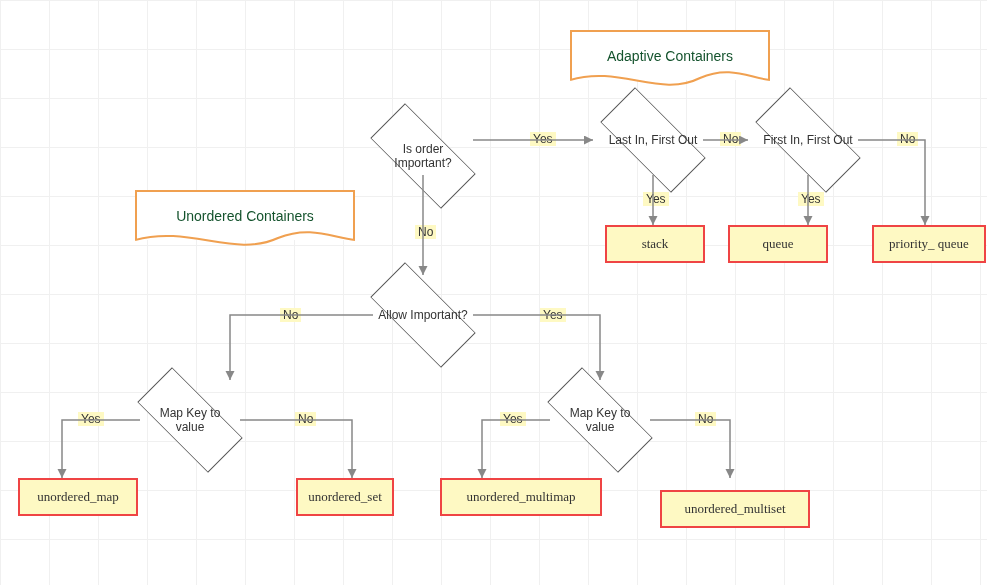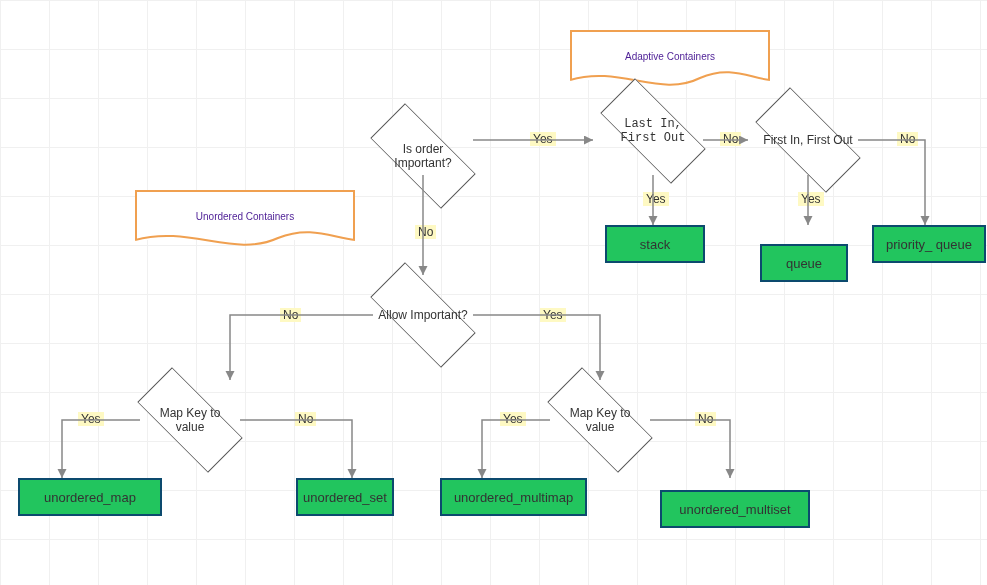--- a/index.html
+++ b/index.html
@@ -41,45 +41,46 @@
     align-items: center;
     justify-content: center;
     text-align: center;
     font-size: 12px;
     color: #333;
     line-height: 1.2;
     padding: 4px;
   }
   .term {
     position: absolute;
-    border: 2px solid #0c4a6e;
-    background: #22c55e;
+    border: 2px solid #ef4444;
+    background: #fef9c3;
     display: flex;
     align-items: center;
     justify-content: center;
     font-size: 13px;
     color: #333;
     box-sizing: border-box;
     height: 38px;
+    font-family: Liberation Serif, serif;
   }
   .doc {
     position: absolute;
     border: 2px solid #f0a050;
     border-bottom: none;
     background: #fff;
     box-sizing: border-box;
   }
   .doc .doclabel {
     position: absolute;
     inset: 0;
     display: flex;
     align-items: center;
     justify-content: center;
-    font-size: 10px;
-    color: #4c1d95;
+    font-size: 14px;
+    color: #14532d;
   }
   .doc svg.wave {
     position: absolute;
     left: -2px;
     bottom: -10px;
     width: calc(100% + 4px);
     height: 20px;
   }
   .edge-label {
     position: absolute;
@@ -120,21 +121,21 @@
   <div class="doclabel">Unordered Containers</div>
   <svg class="wave" viewBox="0 0 200 20" preserveAspectRatio="none">
       <path d="M0,10 C50,-5 90,28 130,8 C160,-5 180,8 200,10" stroke="#f0a050" stroke-width="2" fill="none"></path>
     </svg>
 </div>
 
 <div class="decision" style="left:373px; top:121px;">
   <div class="diamond"></div>
   <div class="dlabel">Is order Important?</div>
 </div>
-<div class="decision" style="left:603px; top:96px;font-family:Liberation Mono, monospace;">
+<div class="decision" style="left:603px; top:105px;">
   <div class="diamond"></div>
   <div class="dlabel">Last In, First Out</div>
 </div>
 <div class="decision" style="left:758px; top:105px;">
   <div class="diamond"></div>
   <div class="dlabel">First In, First Out</div>
 </div>
 <div class="decision" style="left:373px; top:280px;">
   <div class="diamond"></div>
   <div class="dlabel">Allow Important?</div>
@@ -142,25 +143,25 @@
 <div class="decision" style="left:140px; top:385px;">
   <div class="diamond"></div>
   <div class="dlabel">Map Key to value</div>
 </div>
 <div class="decision" style="left:550px; top:385px;">
   <div class="diamond"></div>
   <div class="dlabel">Map Key to value</div>
 </div>
 
 <div class="term" style="left:605px; top:225px; width:100px;">stack</div>
-<div class="term" style="left:760px; top:225px; width:88px;margin-top:19px;">queue</div>
+<div class="term" style="left:728px; top:225px; width:100px;">queue</div>
 <div class="term" style="left:872px; top:225px; width:114px;">priority_ queue</div>
-<div class="term" style="left:18px; top:478px; width:144px;">unordered_map</div>
+<div class="term" style="left:18px; top:478px; width:120px;">unordered_map</div>
 <div class="term" style="left:296px; top:478px; width:98px;">unordered_set</div>
-<div class="term" style="left:440px; top:478px; width:147px;">unordered_multimap</div>
+<div class="term" style="left:440px; top:478px; width:162px;">unordered_multimap</div>
 <div class="term" style="left:660px; top:490px; width:150px;">unordered_multiset</div>
 
 <div class="edge-label" style="left:530px; top:132px;">Yes</div>
 <div class="edge-label" style="left:720px; top:132px;">No</div>
 <div class="edge-label" style="left:897px; top:132px;">No</div>
 <div class="edge-label" style="left:643px; top:192px;">Yes</div>
 <div class="edge-label" style="left:798px; top:192px;">Yes</div>
 <div class="edge-label" style="left:415px; top:225px;">No</div>
 <div class="edge-label" style="left:280px; top:308px;">No</div>
 <div class="edge-label" style="left:540px; top:308px;">Yes</div>

